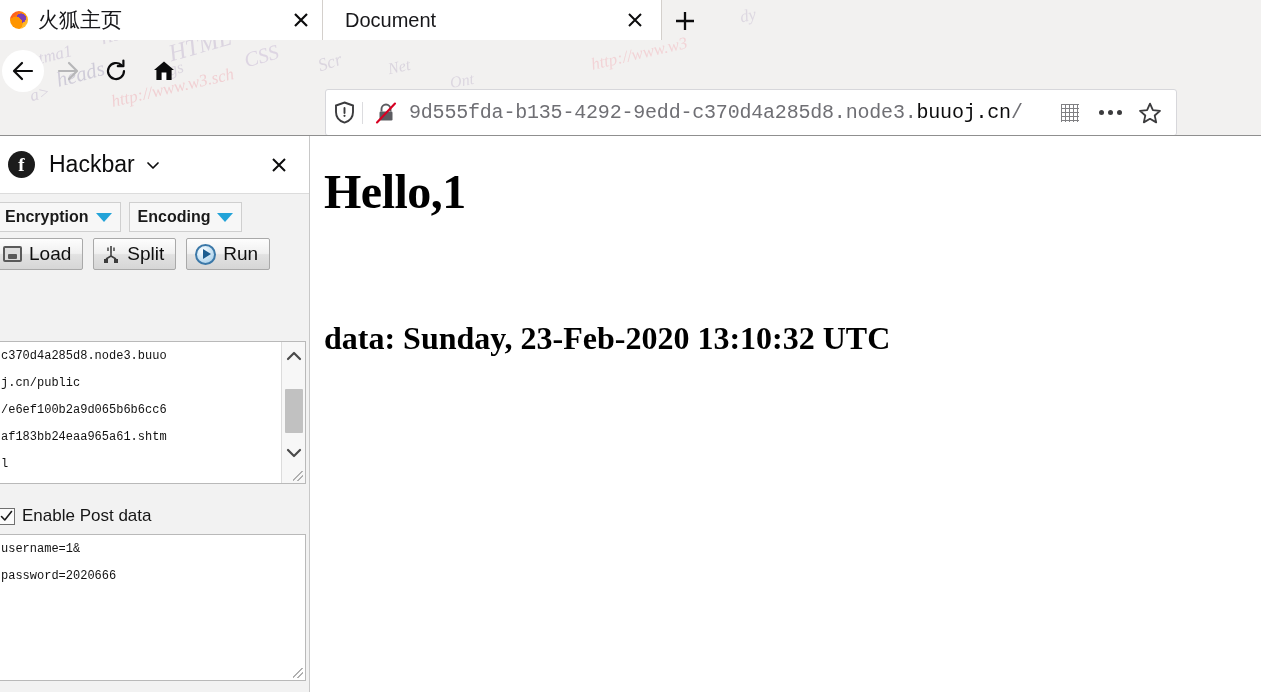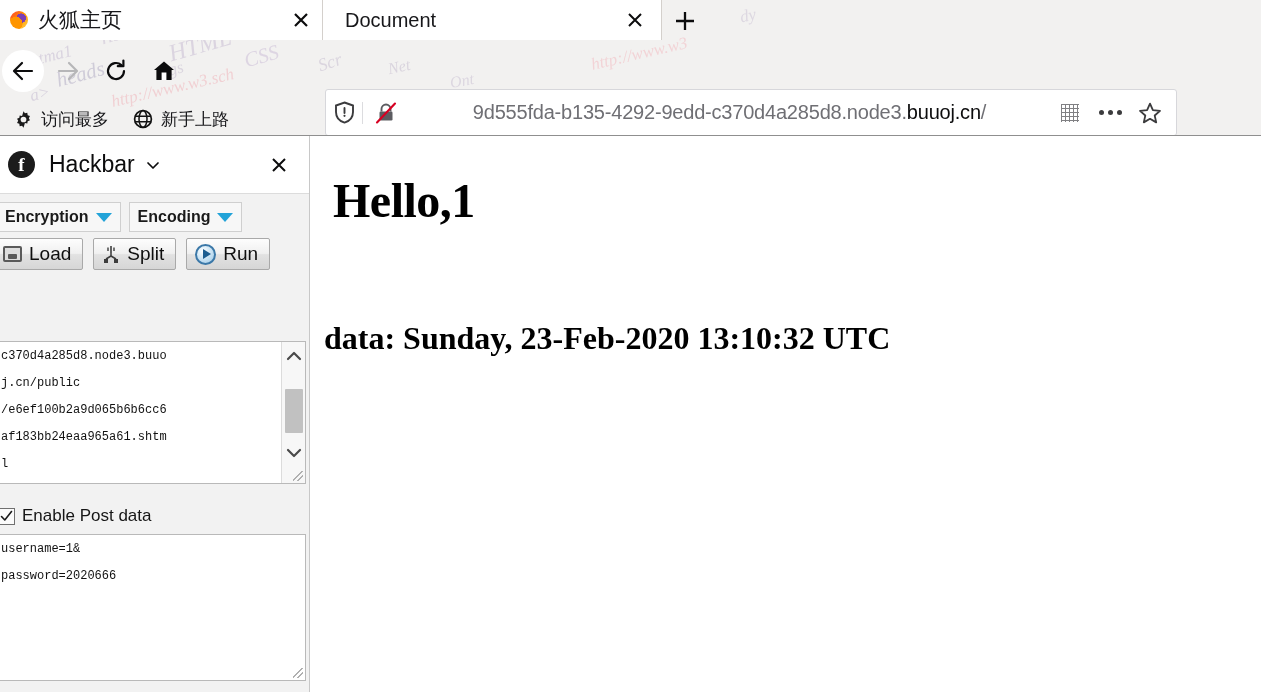--- a/index.html
+++ b/index.html
@@ -87,24 +87,23 @@
     border: 1px solid #d7d7db;
     border-radius: 3px;
     display: flex; align-items: center;
   }
   .urlbar-ident { width: 36px; display: flex; align-items: center; justify-content: center; }
   .urlbar-sep { width: 1px; height: 22px; background: #dcdcdf; }
   .urlbar-lock { width: 46px; display: flex; align-items: center; justify-content: center; }
   .urltext {
     flex: 1;
     font-size: 20px; color: #6f6f74;
-    font-family: Liberation Sans, sans-serif;
+    font-family: Liberation Mono, monospace;
     white-space: nowrap; overflow: hidden;
     letter-spacing: -0.2px;
-    text-align: center;
   }
   .urltext b { color: #0c0c0d; font-weight: 400; }
   .urlbar-actions { display: flex; align-items: center; padding-right: 6px; }
   .urlbar-actions > div {
     width: 40px; height: 40px;
     display: flex; align-items: center; justify-content: center;
   }
   .qr-grid {
     width: 18px; height: 18px;
     background-image:
@@ -260,21 +259,21 @@
   .post-ta .ta-text { position: absolute; left: 2px; top: 1px; }
 
   
   .viewport {
     position: absolute; left: 311px; top: 136px;
     width: 950px; height: 556px;
     background: #ffffff;
     overflow: hidden;
   }
   .page-h1 {
-    margin: 9px; position: absolute; left: 13px; top: 28px;
+    margin: 0; position: absolute; left: 13px; top: 28px;
     font-family: "Liberation Serif", serif;
     font-weight: bold; font-size: 48px; color: #000000;
     letter-spacing: -0.5px;
   }
   .page-line {
     position: absolute; left: 13px;
     font-family: "Liberation Serif", serif;
     font-weight: bold; font-size: 32px; color: #000000;
     white-space: nowrap;
   }
@@ -389,37 +388,20 @@
             </div>
           <div>
             <svg width="24" height="24" viewBox="0 0 24 24" aria-hidden="true">
               <path d="M12 2.6 L14.9 9.1 L22 9.8 L16.7 14.5 L18.2 21.4 L12 17.8 L5.8 21.4 L7.3 14.5 L2 9.8 L9.1 9.1 Z" fill="none" stroke="#3b3b3d" stroke-width="1.8" stroke-linejoin="round"></path>
             </svg>
           </div>
         </div>
       </div>
     </div>
 
-    <div class="bookmarks">
-      <div class="bm">
-        <svg width="19" height="19" viewBox="0 0 20 20" aria-hidden="true">
-          <path d="M10 1.4 l1.5 2.1 2.5-.6 .4 2.5 2.4 .9-1.2 2.3 1.2 2.3-2.4 .9-.4 2.5-2.5-.6L10 18.6 8.5 16.5l-2.5 .6-.4-2.5-2.4-.9 1.2-2.3L3.2 9.1l2.4-.9 .4-2.5 2.5 .6Z" fill="#1a1a1a"></path>
-          <circle cx="10" cy="10" r="3" fill="#f2f1f0"></circle>
-        </svg>
-        <span class="bm-label">访问最多</span>
-      </div>
-      <div class="bm">
-        <svg width="20" height="20" viewBox="0 0 20 20" aria-hidden="true">
-          <circle cx="10" cy="10" r="8.4" fill="none" stroke="#121212" stroke-width="1.7"></circle>
-          <ellipse cx="10" cy="10" rx="4" ry="8.4" fill="none" stroke="#121212" stroke-width="1.5"></ellipse>
-          <path d="M1.8 7.2 H18.2 M1.8 12.8 H18.2" stroke="#121212" stroke-width="1.5"></path>
-        </svg>
-        <span class="bm-label">新手上路</span>
-      </div>
-    </div>
 
     <div class="chrome-bottom-line"></div>
   </div>
 
   <div class="sidebar">
 
     <div class="sb-header">
       <span class="sb-logo">f</span>
       <span class="sb-title">Hackbar</span>
       <span class="sb-caret">

